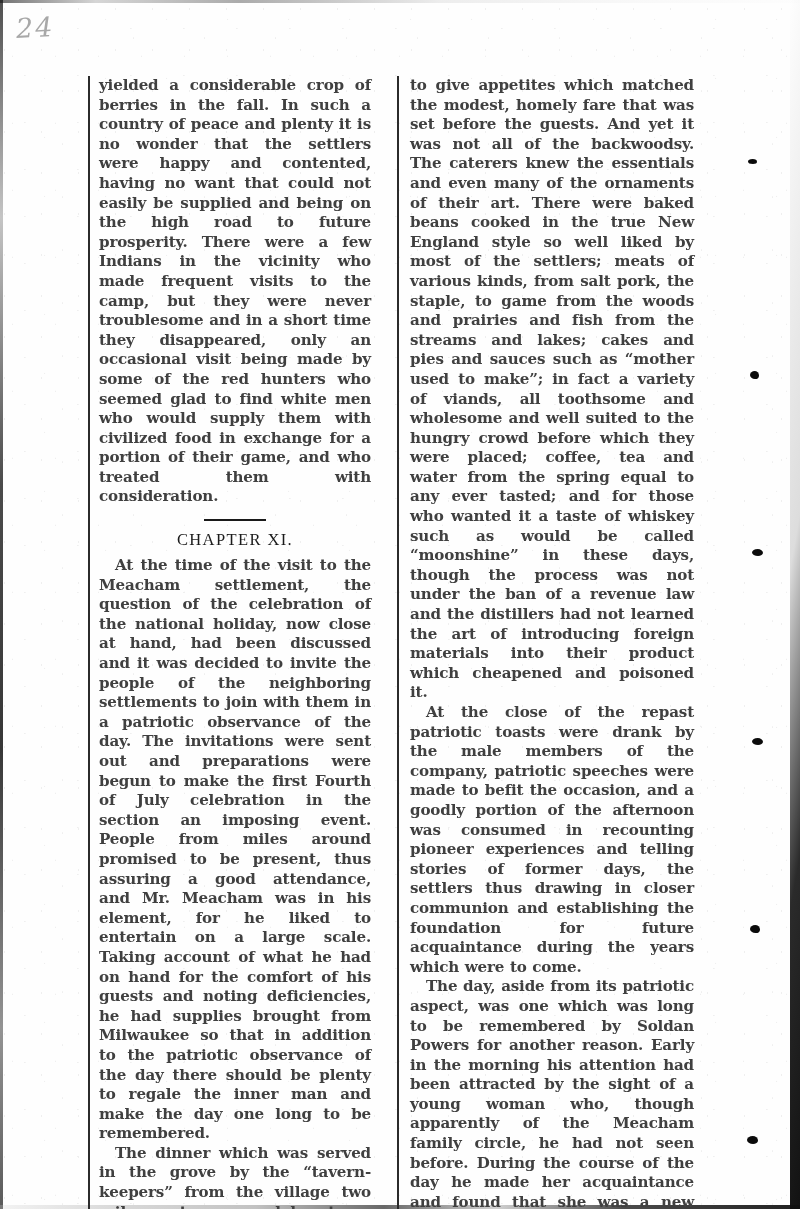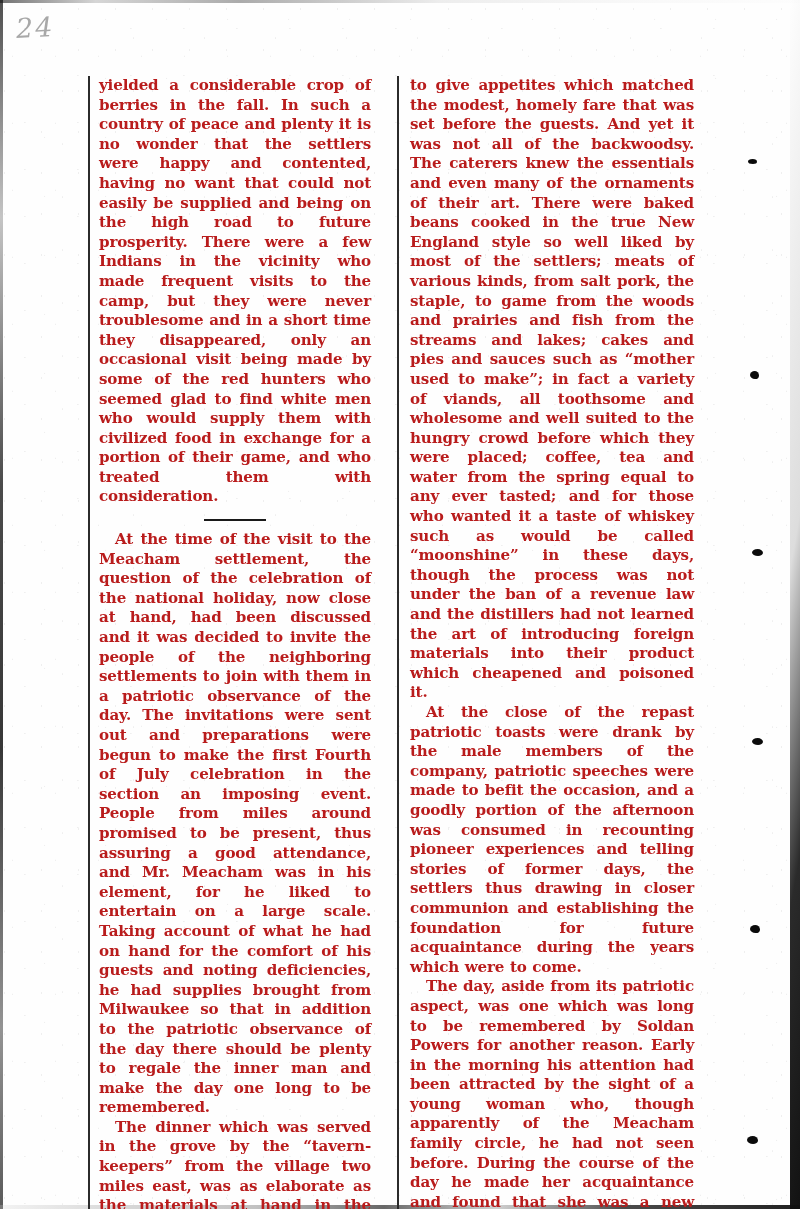--- a/index.html
+++ b/index.html
@@ -108,21 +108,21 @@
     border-left: 2px solid #2b2b2b;
     margin-left: 12px;
   }
 
   .col p {
     margin: 0;
     font-size: 15.1px;
     line-height: 19.6px;
     text-align: justify;
     text-justify: inter-word;
-    color: #b91c1c;
+    color: #404040;
     font-weight: 700;
     font-family: "DejaVu Serif", "Liberation Serif", serif;
     letter-spacing: -0.15px;
     word-spacing: 0.5px;
     -webkit-font-smoothing: none;
   }
 
   .col p.indent {
     text-indent: 16px;
   }
@@ -181,20 +181,21 @@
 
   <div class="folio">24</div>
 
   <div class="columns">
 
     <div class="col col-left">
       <p>yielded a considerable crop of berries in the fall. In such a country of peace and plenty it is no wonder that the settlers were happy and contented, having no want that could not easily be supplied and being on the high road to future prosperity. There were a few Indians in the vicinity who made frequent visits to the camp, but they were never troublesome and in a short time they disappeared, only an occasional visit being made by some of the red hunters who seemed glad to find white men who would supply them with civilized food in exchange for a portion of their game, and who treated them with consideration.</p>
 
       <div class="chapter-block">
         <div class="chapter-rule"></div>
+        <div class="chapter-title">CHAPTER XI.</div>
       </div>
 
       <p class="indent">At the time of the visit to the Meacham settlement, the question of the celebration of the national holiday, now close at hand, had been discussed and it was decided to invite the people of the neighboring settlements to join with them in a patriotic observance of the day. The invitations were sent out and preparations were begun to make the first Fourth of July celebration in the section an imposing event. People from miles around promised to be present, thus assuring a good attendance, and Mr. Meacham was in his element, for he liked to entertain on a large scale. Taking account of what he had on hand for the comfort of his guests and noting deficiencies, he had supplies brought from Milwaukee so that in addition to the patriotic observance of the day there should be plenty to regale the inner man and make the day one long to be remembered.</p>
 
       <p class="indent">The dinner which was served in the grove by the “tavern-keepers” from the village two miles east, was as elaborate as the materials at hand in the new country would permit and everyone in the crowd was invited to help dispose of it, an invitation which was accepted without any show of hesitation. It was not such a banquet as would have been furnished in a city but neither were there city appetites awaiting it. The fresh air of the new country and the long rides which the visitors had taken combined</p>
     </div>
 
     <div class="col col-right">
       <p>to give appetites which matched the modest, homely fare that was set before the guests. And yet it was not all of the backwoodsy. The caterers knew the essentials and even many of the ornaments of their art. There were baked beans cooked in the true New England style so well liked by most of the settlers; meats of various kinds, from salt pork, the staple, to game from the woods and prairies and fish from the streams and lakes; cakes and pies and sauces such as “mother used to make”; in fact a variety of viands, all toothsome and wholesome and well suited to the hungry crowd before which they were placed; coffee, tea and water from the spring equal to any ever tasted; and for those who wanted it a taste of whiskey such as would be called “moonshine” in these days, though the process was not under the ban of a revenue law and the distillers had not learned the art of introducing foreign materials into their product which cheapened and poisoned it.</p>
 

